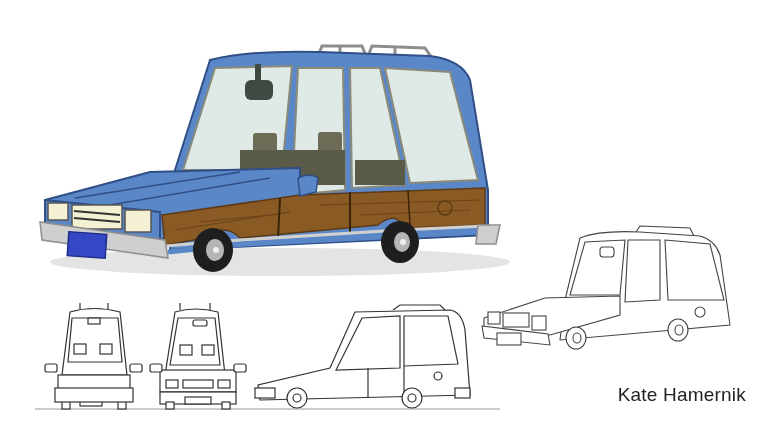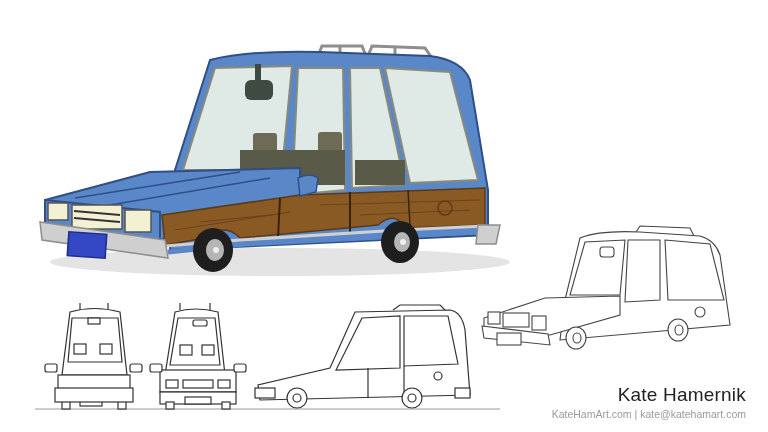--- a/index.html
+++ b/index.html
@@ -152,18 +152,13 @@
     <ellipse cx="576" cy="338" rx="10" ry="11"></ellipse>
       <ellipse cx="577" cy="338" rx="4" ry="5"></ellipse>
     <ellipse cx="678" cy="330" rx="10" ry="11"></ellipse>
       <ellipse cx="679" cy="330" rx="4" ry="5"></ellipse>
     <circle cx="700" cy="312" r="5"></circle>
   </g>
 </svg>
 
 <div class="credit">
   <div class="name">Kate Hamernik</div>
-  <div class="links">
-    <span>KateHamArt.com</span>
-    <span>|</span>
-    <span>kate@katehamart.com</span>
-  </div>
 </div>
 
 </body></html>

